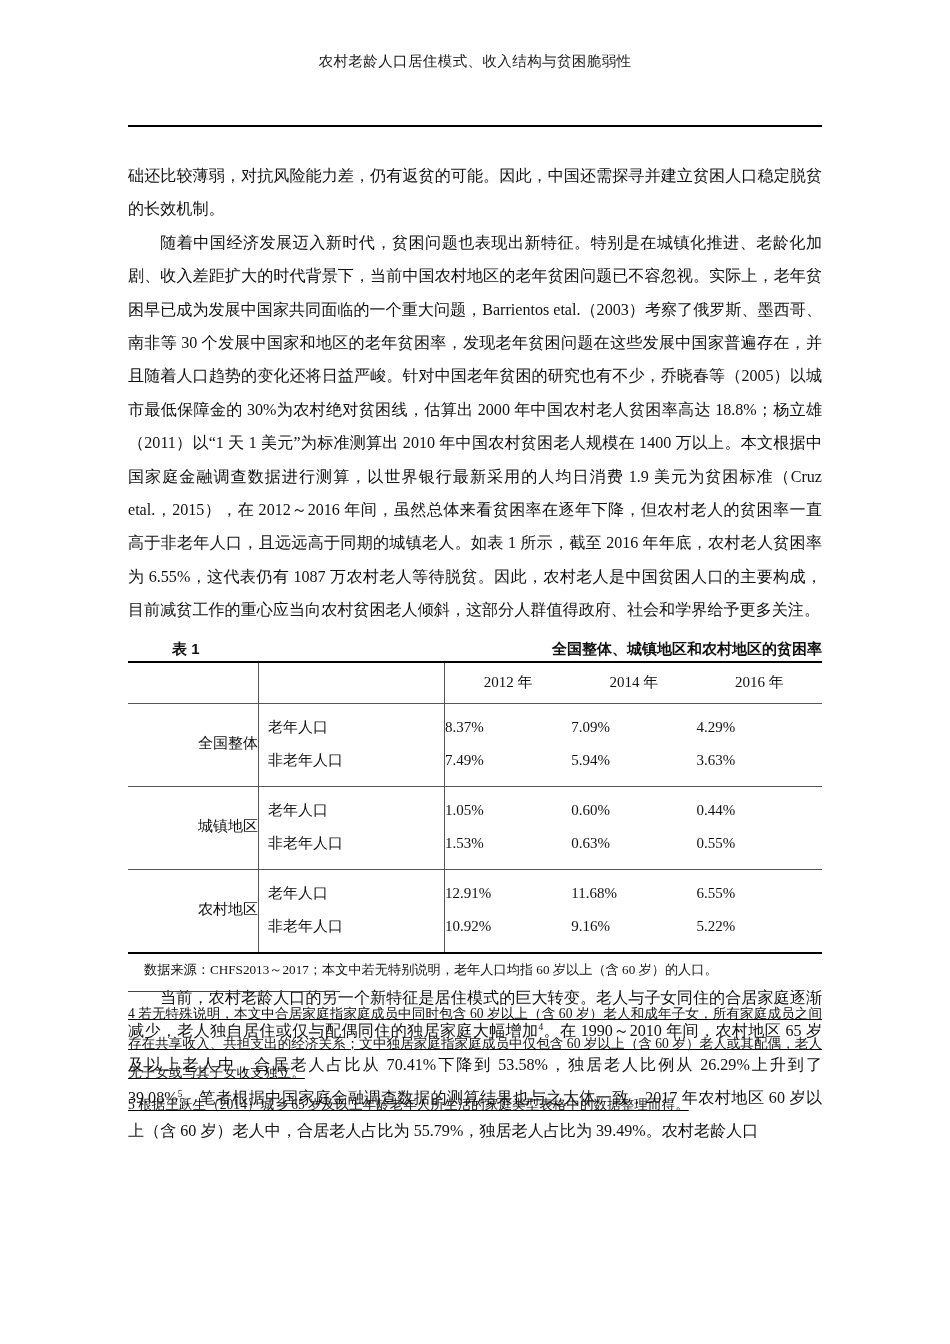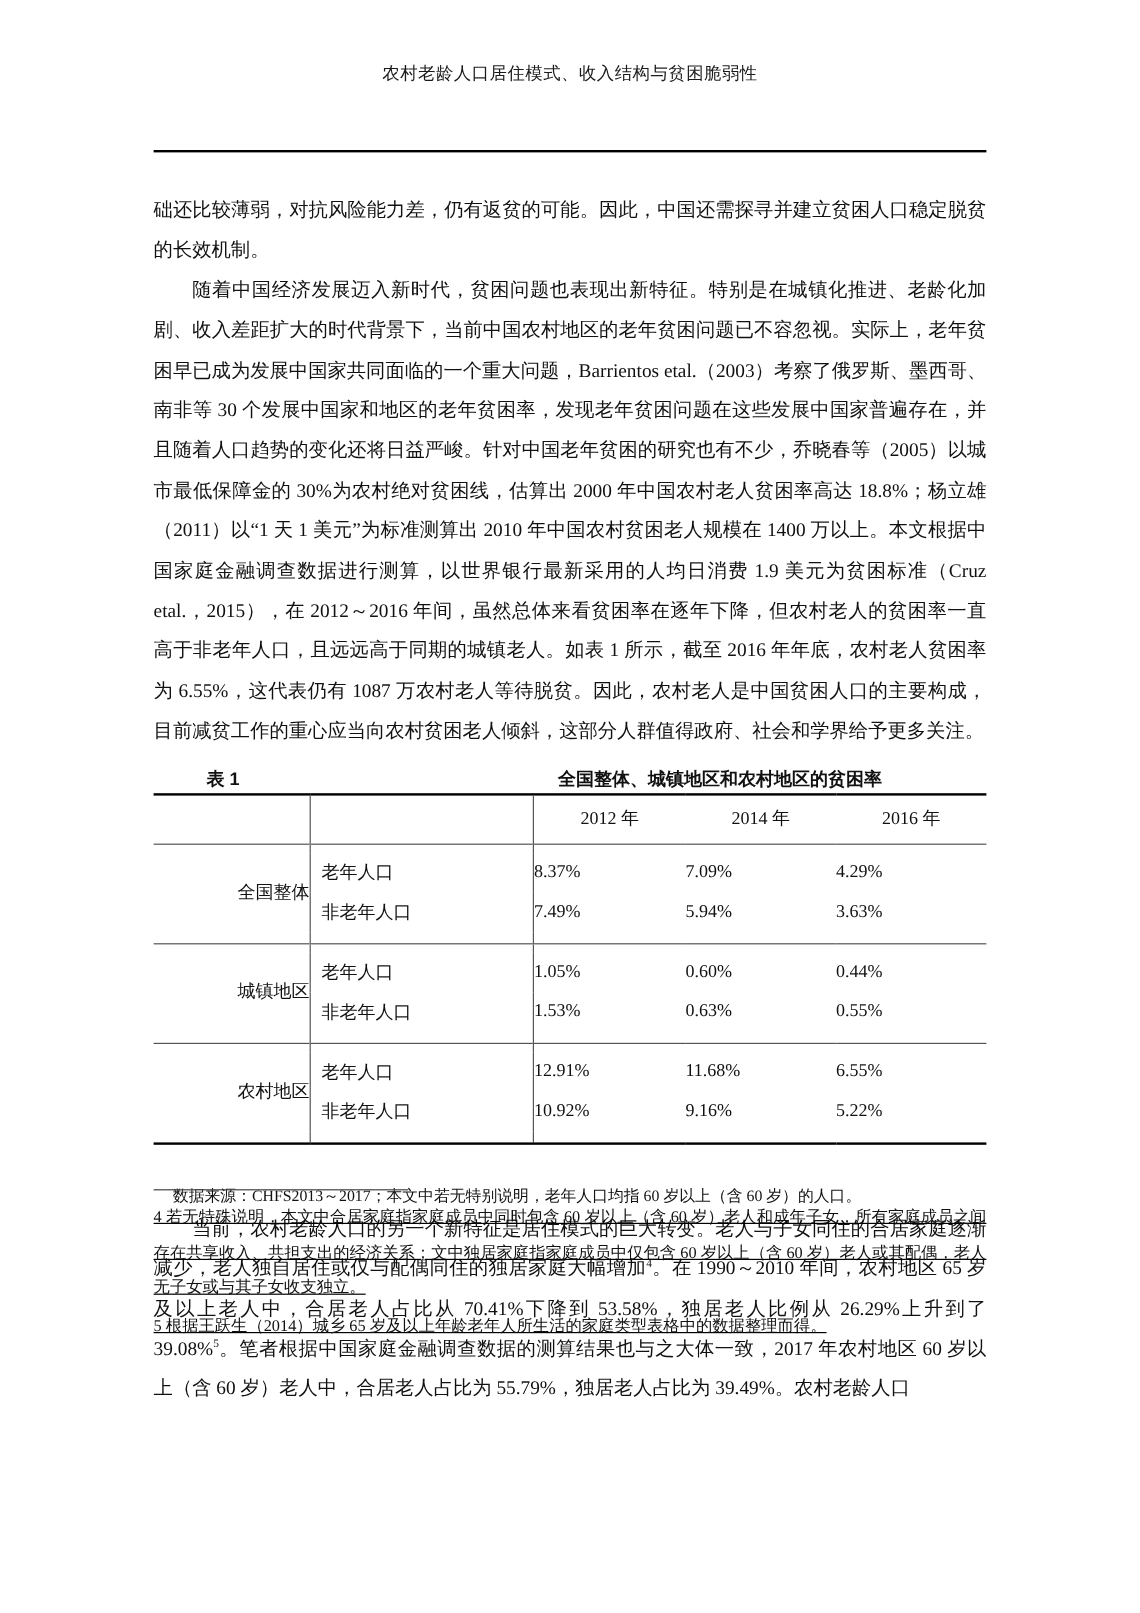--- a/index.html
+++ b/index.html
@@ -74,21 +74,21 @@
     color: #111;
     padding-bottom: 2px;
     margin-left: 44px;
   }
   .caption-no {
     width: 200px;
     flex: none;
   }
   .caption-title {
     flex: 1 1 auto;
-    text-align: center;
+    text-align: right;
     padding-left: 6px;
   }
 
   table.data {
     width: 100%;
     border-collapse: collapse;
     font-size: 15px;
     color: #111;
   }
   table.data td, table.data th {
@@ -131,21 +131,20 @@
   }
   .grp-pad-top td { height: 7px; }
   .grp-pad-bot td { height: 9px; }
 
   .table-source {
     font-size: 13.2px;
     line-height: 22px;
     padding-top: 5px;
     padding-left: 16px;
     color: #111;
-    margin-top: 27px;
   }
 
   
   .footnote-area {
     position: absolute;
     left: 128px;
     right: 128px;
     top: 991px;
     text-decoration: underline;
   }

